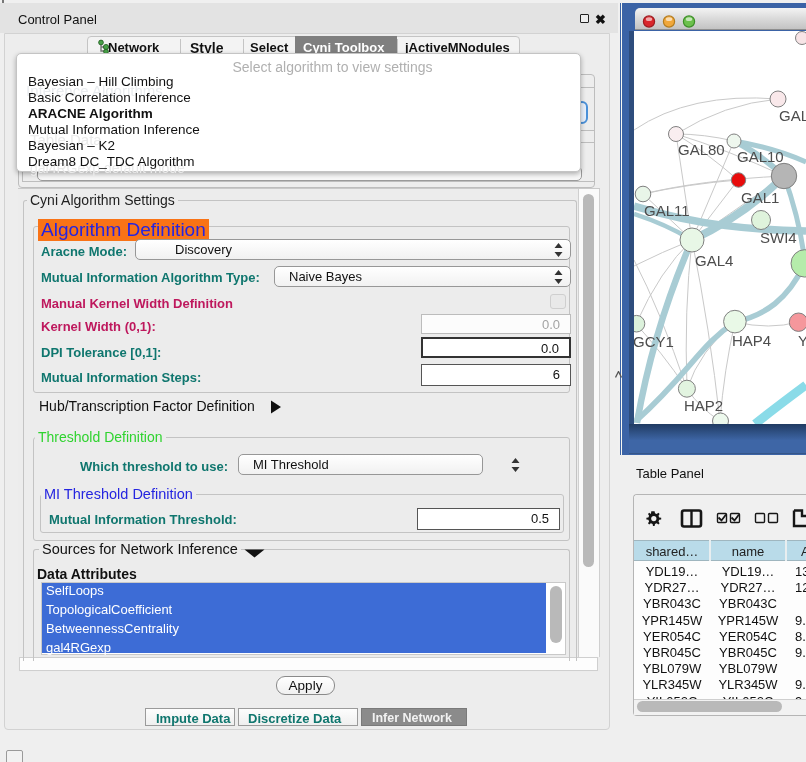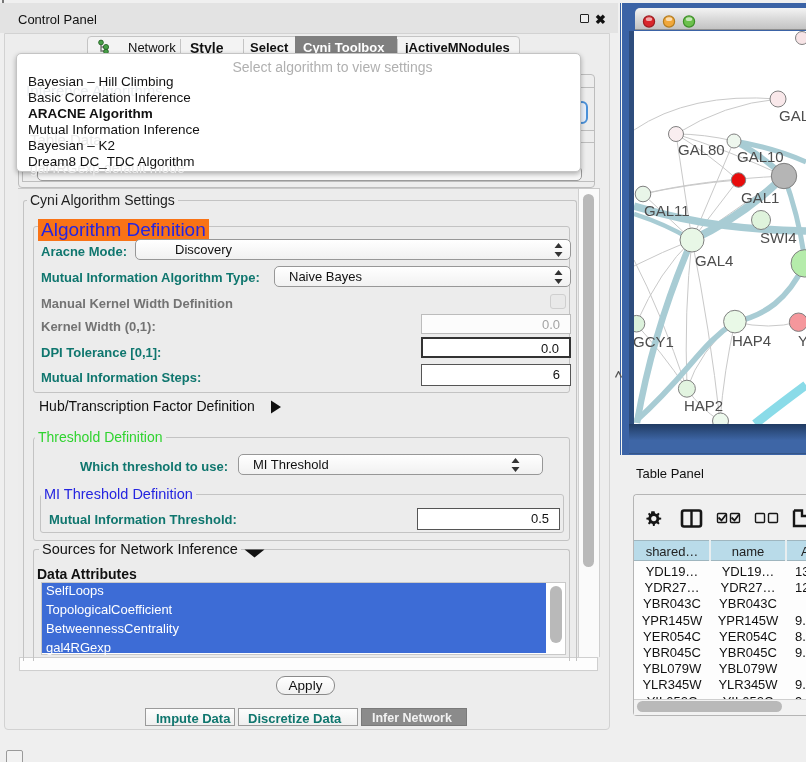--- a/index.html
+++ b/index.html
@@ -1,20 +1,20 @@
 <!DOCTYPE html>
 <html><head>
 <meta charset="utf-8">
 <style>
   * { margin:0; padding:0; box-sizing:border-box; }
   html,body { width:806px; height:762px; overflow:hidden; }
   body { background:#f0f0f0; font-family:"Liberation Sans",sans-serif; position:relative; }
   .abs { position:absolute; }
   .lbl { font-size:13px; font-weight:bold; color:#0f766e; }
-  .dis { color:#737373; }
+  .dis { color:#be185d; }
   .combo { position:absolute; height:21px; background:linear-gradient(#ffffff,#f1f1f1); border:1px solid #979797; border-radius:5px; font-size:13px; color:#111; line-height:19px; }
   .fld { position:absolute; background:#fff; font-size:13px; text-align:right; padding-right:10px; line-height:20px; color:#111; }
 </style>
 </head>
 <body>
 
 <div class="abs" style="left:2px;top:0;width:2px;height:3px;background:#777;"></div>
 <div class="abs" style="left:0;top:3px;width:618px;height:759px;background:#efefef;"></div>
 <div class="abs" style="left:0;top:3px;width:618px;height:30px;background:#e3e3e3;"></div>
 <div class="abs" style="left:18px;top:12px;font-size:13px;color:#111;">Control Panel</div>
@@ -29,21 +29,21 @@
   <div class="abs" style="left:180px;top:39px;width:1px;height:16px;background:#c4c4c4;"></div>
   <div class="abs" style="left:243px;top:39px;width:1px;height:16px;background:#c4c4c4;"></div>
   <div class="abs" style="left:295px;top:36px;width:102px;height:22px;background:#7f7f7f;"></div>
   <div class="abs" style="left:397px;top:39px;width:1px;height:16px;background:#c4c4c4;"></div>
   <svg class="abs" style="left:96px;top:39px;" width="17" height="16" viewBox="0 0 17 16">
     <path d="M5 4 L5 12 L9 12 M5 8 L9 8" stroke="#777" stroke-width="1.4" fill="none"></path>
     <circle cx="5" cy="3.5" r="2.4" fill="#48a048" stroke="#1d5b1d" stroke-width="0.8"></circle>
     <circle cx="10" cy="8" r="2.6" fill="#48a048" stroke="#1d5b1d" stroke-width="0.8"></circle>
     <circle cx="10" cy="12.6" r="2.4" fill="#48a048" stroke="#1d5b1d" stroke-width="0.8"></circle>
   </svg>
-  <div class="abs" style="left:128px;top:40px;font-size:13px;font-weight:normal;color:#111;">Network</div>
+  <div class="abs" style="left:108px;top:40px;font-size:13px;font-weight:bold;color:#111;">Network</div>
   <div class="abs" style="left:190px;top:40px;font-size:14px;font-weight:bold;color:#111;">Style</div>
   <div class="abs" style="left:250px;top:40px;font-size:13px;font-weight:bold;color:#111;">Select</div>
   <div class="abs" style="left:303px;top:40px;font-size:13px;font-weight:bold;color:#fff;">Cyni Toolbox</div>
   <div class="abs" style="left:405px;top:40px;font-size:13px;font-weight:bold;color:#111;">jActiveMNodules</div>
 </div>
 
 <div id="slivers">
   <div class="abs" style="left:18px;top:74px;width:577px;height:114px;border:1px solid #bdbdbd;border-radius:4px;background:#ededed;"></div>
   <div class="abs" style="left:22px;top:87px;width:573px;height:44px;border:1px solid #bdbdbd;background:#ededed;"></div>
   <div class="abs" style="left:22px;top:142px;width:573px;height:40px;border:1px solid #bdbdbd;background:#ededed;"></div>
@@ -89,21 +89,21 @@
 
 <div class="abs" style="left:39px;top:398px;font-size:14px;color:#111;">Hub/Transcription Factor Definition</div>
 <svg class="abs" style="left:270px;top:400px;" width="12" height="14">
     <path d="M1 0.5 L11 7 L1 13.5 Z" fill="#111"></path>
   </svg>
 
 <div class="abs" style="left:33px;top:437px;width:537px;height:104px;border:1px solid #c3c3c3;border-radius:3px;"></div>
 <div class="abs" style="left:35px;top:429px;background:#ececec;padding:0 3px;font-size:14px;color:#2fd32f;">Threshold Definition</div>
 
 <div class="abs lbl" style="left:80px;top:459px;">Which threshold to use:</div>
-<div class="combo" style="left:238px;top:454px;width:305px;padding-left:14px;">MI Threshold</div>
+<div class="combo" style="left:238px;top:454px;width:245px;padding-left:14px;">MI Threshold</div>
 <svg class="abs" style="left:511px;top:458px;" width="9" height="14">
     <path d="M4.5 0 L8.5 5 L0.5 5 Z M4.5 14 L8.5 9 L0.5 9 Z" fill="#333"></path>
   </svg>
 
 <div class="abs" style="left:40px;top:494px;width:524px;height:39px;border:1px solid #c3c3c3;border-radius:3px;"></div>
 <div class="abs" style="left:41px;top:486px;background:#ececec;padding:0 3px;font-size:14.5px;color:#2525e0;">MI Threshold Definition</div>
 <div class="abs lbl" style="left:49px;top:512px;">Mutual Information Threshold:</div>
 <div class="fld" style="left:417px;top:508px;width:143px;height:22px;border:1px solid #555;">0.5</div>
 
 <div class="abs" style="left:33px;top:549px;width:537px;height:112px;border:1px solid #c3c3c3;border-bottom:none;border-radius:3px 3px 0 0;"></div>

